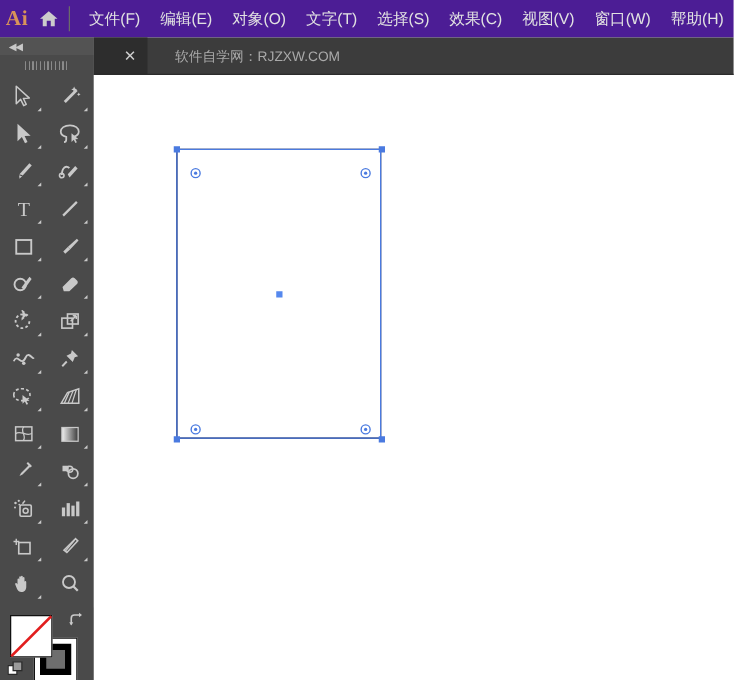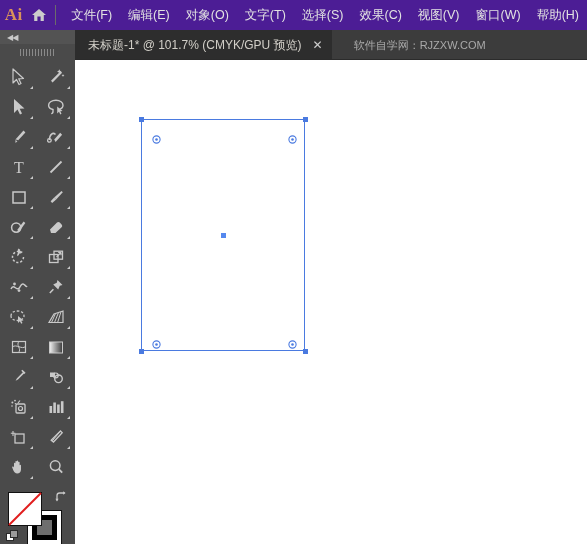--- a/index.html
+++ b/index.html
@@ -202,21 +202,20 @@
     <div class="menu-item">选择(S)</div>
     <div class="menu-item">效果(C)</div>
     <div class="menu-item">视图(V)</div>
     <div class="menu-item">窗口(W)</div>
     <div class="menu-item">帮助(H)</div>
   </div>
 </div>
 
 <div class="tabbar">
   <div class="doc-tab">
-    <span class="doc-tab-label">未标题-1* @ 101.7% (CMYK/GPU 预览)</span>
     <span class="doc-tab-close">✕</span>
   </div>
   <div class="watermark">软件自学网：RJZXW.COM</div>
 </div>
 <div class="tabbar-underline"></div>
 
 <div class="toolpanel">
 
   <div class="tp-collapse">
     <span>◀◀</span>

